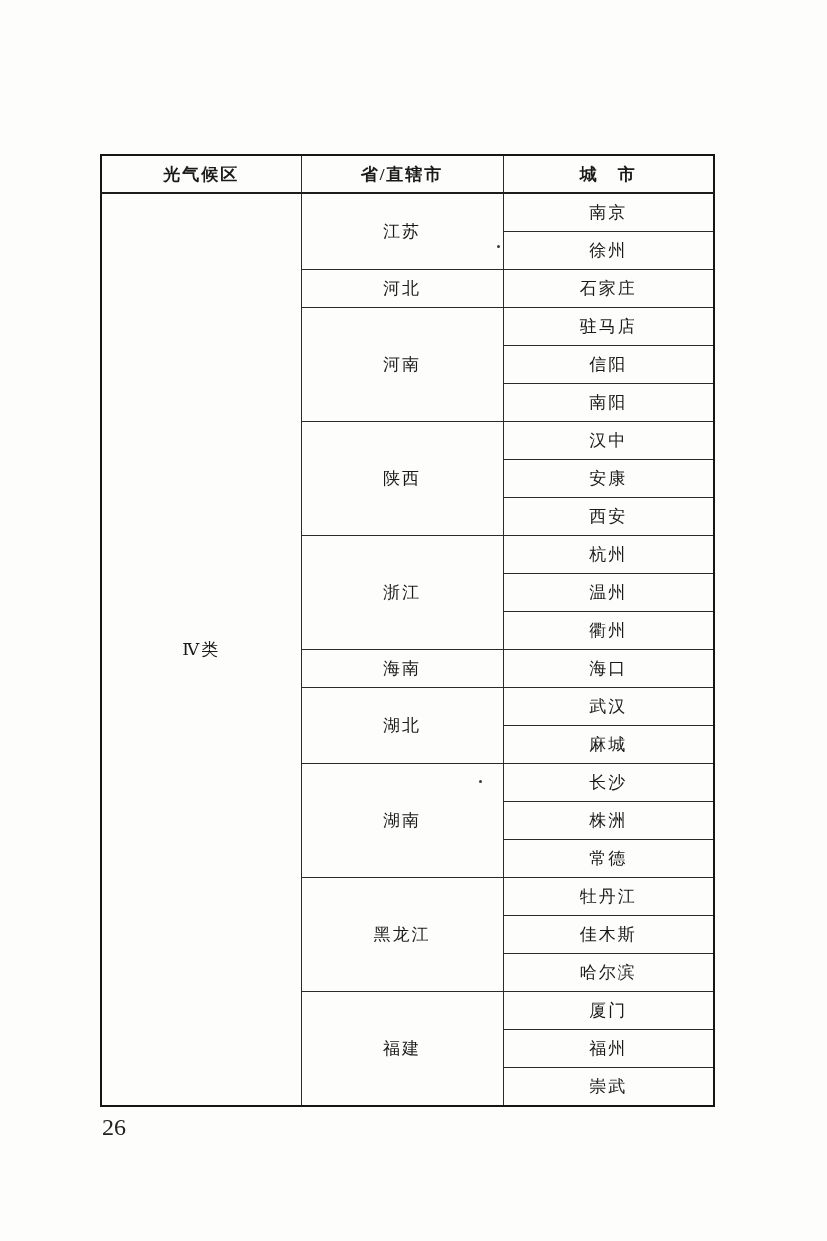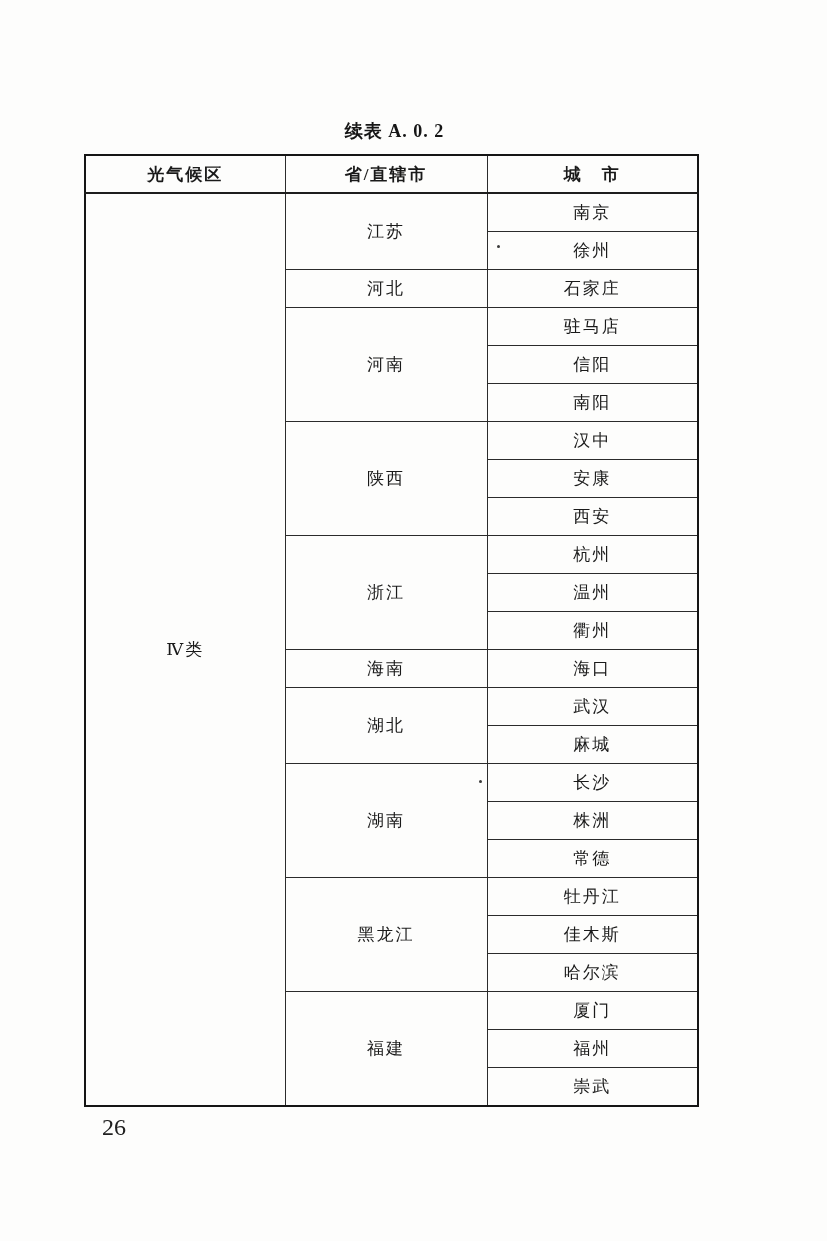--- a/index.html
+++ b/index.html
@@ -23,21 +23,21 @@
     top: 119px;
     width: 613px;
     text-align: center;
     font-size: 18px;
     font-weight: 600;
     letter-spacing: 1px;
     color: #161616;
   }
   table.climate-table {
     position: absolute;
-    left: 84px;
+    left: 100px;
     top: 154px;
     width: 613px;
     border-collapse: collapse;
     table-layout: fixed;
     font-size: 17px;
     color: #1a1a1a;
   }
   table.climate-table col.c1 { width: 200px; }
   table.climate-table col.c2 { width: 202px; }
   table.climate-table col.c3 { width: 211px; }
@@ -79,21 +79,20 @@
     font-weight: 500;
     color: #202020;
     font-family: "Liberation Serif", "DejaVu Serif", serif;
   }
 </style>
 </head>
 <body>
 
 <div class="page">
 
-  <div class="table-title">续表 A. 0. 2</div>
 
   <table class="climate-table">
     <colgroup>
         <col class="c1">
         <col class="c2">
         <col class="c3">
       </colgroup>
     <thead>
       <tr>
         <th>光气候区</th>

